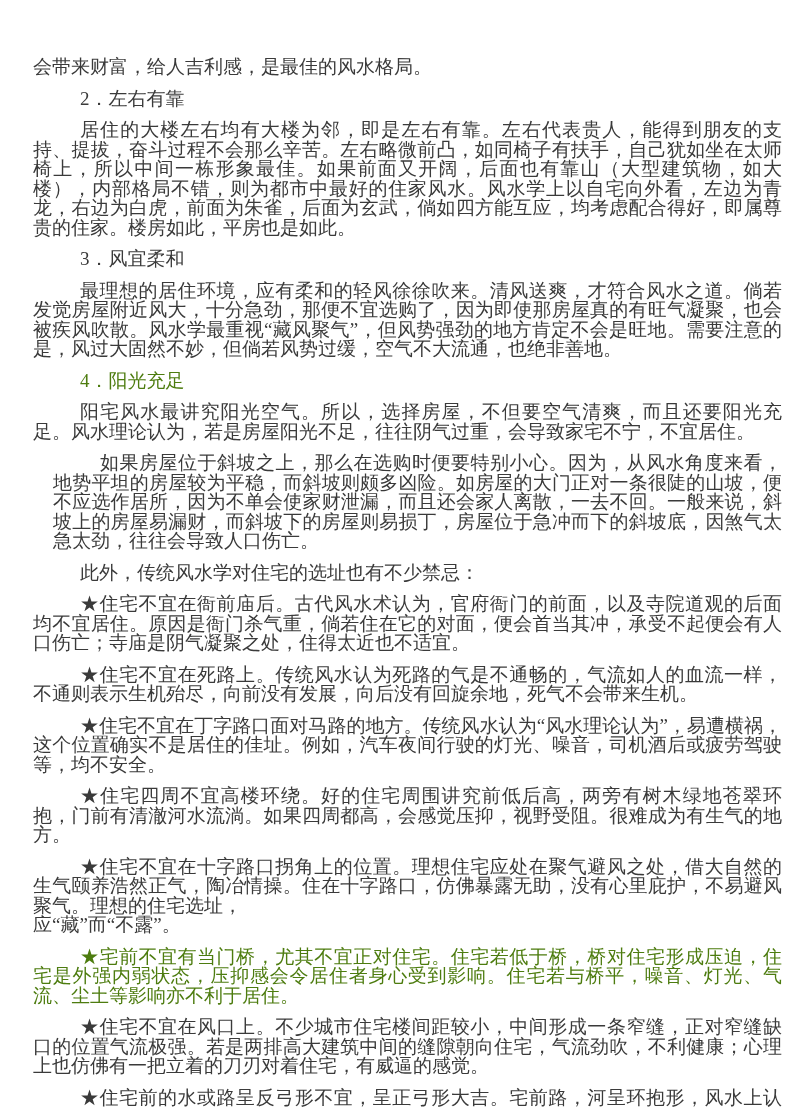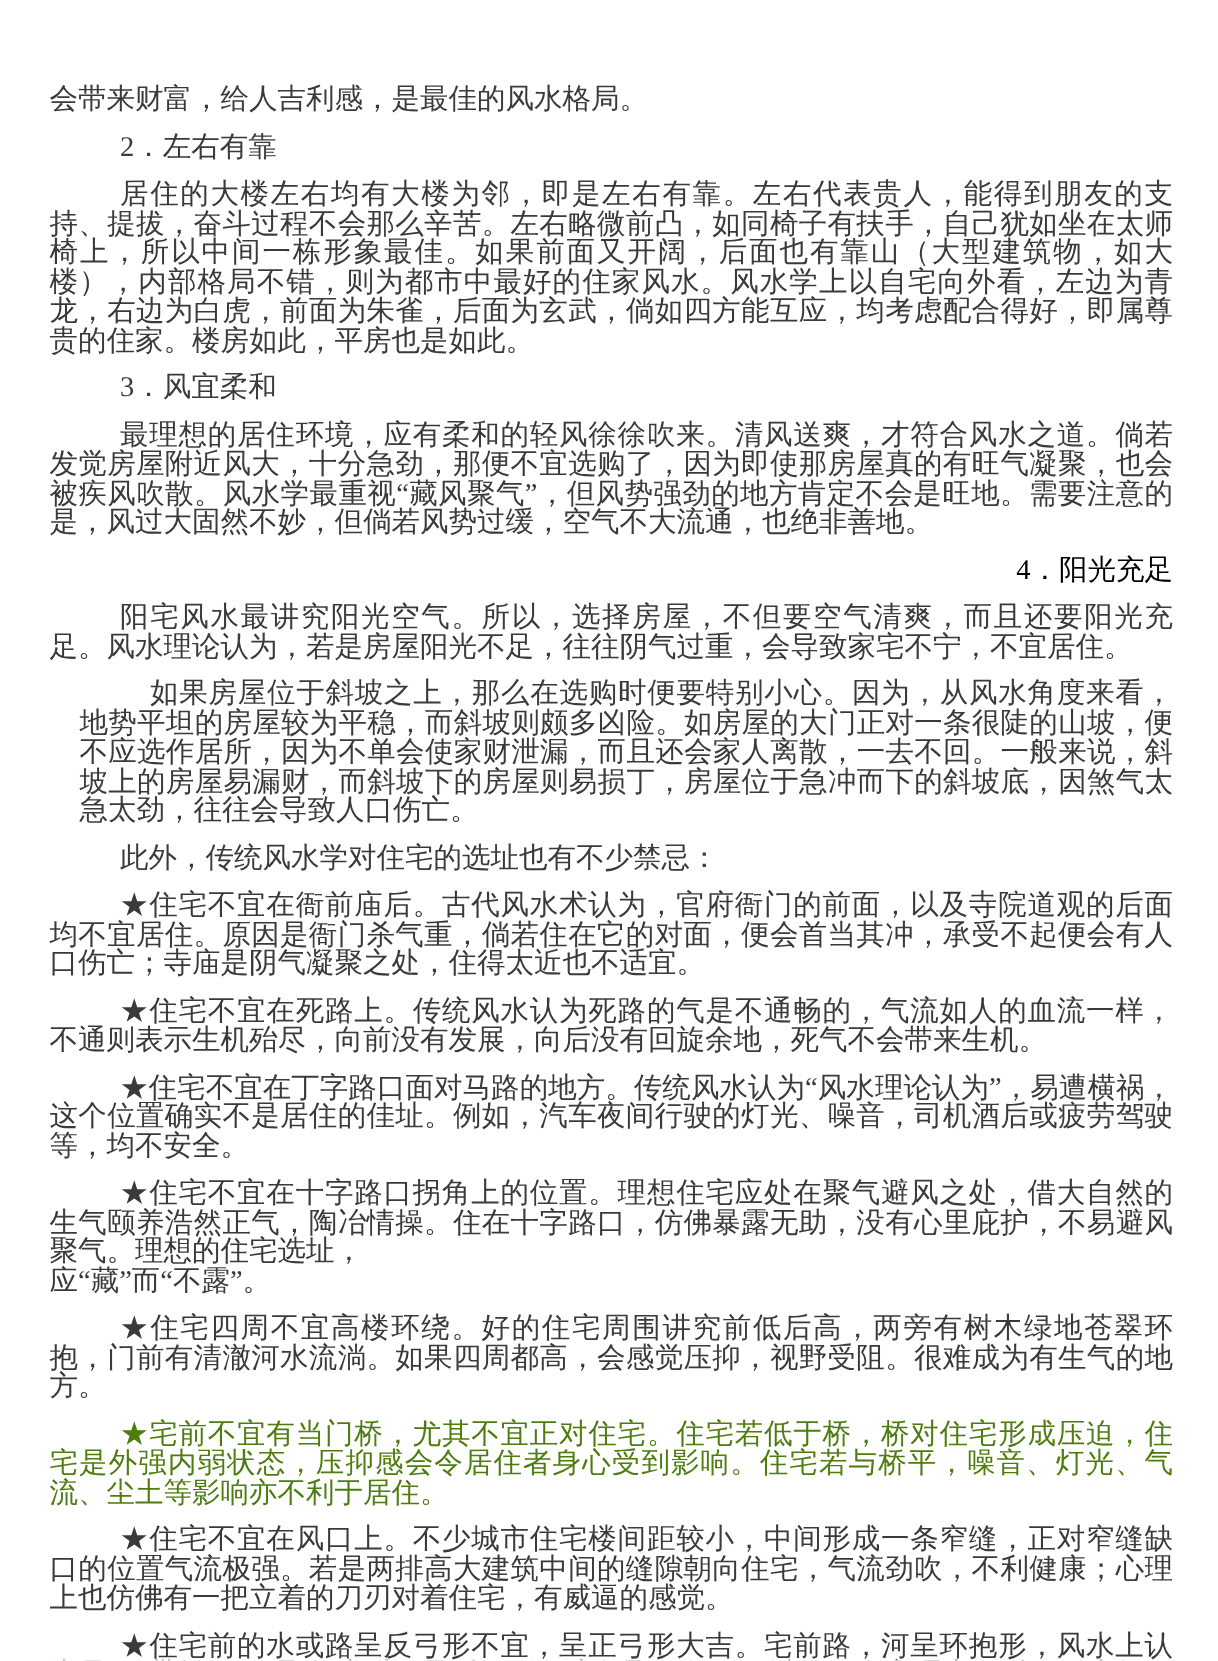--- a/index.html
+++ b/index.html
@@ -36,26 +36,26 @@
 </style>
 </head>
 <body>
 
 <div class="page" id="document-page" style="background: rgb(255, 255, 255);">
     <p class="continuation" style="color: rgb(58, 58, 58);">会带来财富，给人吉利感，是最佳的风水格局。</p>
     <p class="heading" style="color: rgb(58, 58, 58);">2．左右有靠</p>
     <p class="body" style="color: rgb(58, 58, 58);">居住的大楼左右均有大楼为邻，即是左右有靠。左右代表贵人，能得到朋友的支持、提拔，奋斗过程不会那么辛苦。左右略微前凸，如同椅子有扶手，自己犹如坐在太师椅上，所以中间一栋形象最佳。如果前面又开阔，后面也有靠山（大型建筑物，如大楼），内部格局不错，则为都市中最好的住家风水。风水学上以自宅向外看，左边为青龙，右边为白虎，前面为朱雀，后面为玄武，倘如四方能互应，均考虑配合得好，即属尊贵的住家。楼房如此，平房也是如此。</p>
     <p class="heading" style="color: rgb(58, 58, 58);">3．风宜柔和</p>
     <p class="body" style="color: rgb(58, 58, 58);">最理想的居住环境，应有柔和的轻风徐徐吹来。清风送爽，才符合风水之道。倘若发觉房屋附近风大，十分急劲，那便不宜选购了，因为即使那房屋真的有旺气凝聚，也会被疾风吹散。风水学最重视“藏风聚气”，但风势强劲的地方肯定不会是旺地。需要注意的是，风过大固然不妙，但倘若风势过缓，空气不大流通，也绝非善地。</p>
-    <p class="heading" style="color: #000000; text-align: right;">4．阳光充足</p>
+    <p class="heading" style="color: #4d7c0f;">4．阳光充足</p>
     <p class="body" style="color: rgb(58, 58, 58);">阳宅风水最讲究阳光空气。所以，选择房屋，不但要空气清爽，而且还要阳光充足。风水理论认为，若是房屋阳光不足，往往阴气过重，会导致家宅不宁，不宜居住。</p>
     <p class="body" style="color: rgb(58, 58, 58); margin-left: 20px;">如果房屋位于斜坡之上，那么在选购时便要特别小心。因为，从风水角度来看，地势平坦的房屋较为平稳，而斜坡则颇多凶险。如房屋的大门正对一条很陡的山坡，便不应选作居所，因为不单会使家财泄漏，而且还会家人离散，一去不回。一般来说，斜坡上的房屋易漏财，而斜坡下的房屋则易损丁，房屋位于急冲而下的斜坡底，因煞气太急太劲，往往会导致人口伤亡。</p>
     <p class="body" style="color: rgb(58, 58, 58);">此外，传统风水学对住宅的选址也有不少禁忌：</p>
     <p class="body" style="color: rgb(58, 58, 58);">★住宅不宜在衙前庙后。古代风水术认为，官府衙门的前面，以及寺院道观的后面均不宜居住。原因是衙门杀气重，倘若住在它的对面，便会首当其冲，承受不起便会有人口伤亡；寺庙是阴气凝聚之处，住得太近也不适宜。</p>
     <p class="body" style="color: rgb(58, 58, 58);">★住宅不宜在死路上。传统风水认为死路的气是不通畅的，气流如人的血流一样，不通则表示生机殆尽，向前没有发展，向后没有回旋余地，死气不会带来生机。</p>
     <p class="body" style="color: rgb(58, 58, 58);">★住宅不宜在丁字路口面对马路的地方。传统风水认为“风水理论认为”，易遭横祸，这个位置确实不是居住的佳址。例如，汽车夜间行驶的灯光、噪音，司机酒后或疲劳驾驶等，均不安全。</p>
+    <p class="body" style="color: rgb(58, 58, 58);">★住宅四周不宜高楼环绕。好的住宅周围讲究前低后高，两旁有树木绿地苍翠环抱，门前有清澈河水流淌。如果四周都高，会感觉压抑，视野受阻。很难成为有生气的地方。</p>
     <p class="body" style="color: rgb(58, 58, 58);">★住宅不宜在十字路口拐角上的位置。理想住宅应处在聚气避风之处，借大自然的生气颐养浩然正气，陶冶情操。住在十字路口，仿佛暴露无助，没有心里庇护，不易避风聚气。理想的住宅选址，
 应“藏”而“不露”。</p>
-    <p class="body" style="color: rgb(58, 58, 58);">★住宅四周不宜高楼环绕。好的住宅周围讲究前低后高，两旁有树木绿地苍翠环抱，门前有清澈河水流淌。如果四周都高，会感觉压抑，视野受阻。很难成为有生气的地方。</p>
     <p class="body" style="color: #4d7c0f;">★宅前不宜有当门桥，尤其不宜正对住宅。住宅若低于桥，桥对住宅形成压迫，住宅是外强内弱状态，压抑感会令居住者身心受到影响。住宅若与桥平，噪音、灯光、气流、尘土等影响亦不利于居住。</p>
     <p class="body" style="color: rgb(58, 58, 58);">★住宅不宜在风口上。不少城市住宅楼间距较小，中间形成一条窄缝，正对窄缝缺口的位置气流极强。若是两排高大建筑中间的缝隙朝向住宅，气流劲吹，不利健康；心理上也仿佛有一把立着的刀刃对着住宅，有威逼的感觉。</p>
     <p class="body" style="color: rgb(58, 58, 58);">★住宅前的水或路呈反弓形不宜，呈正弓形大吉。宅前路，河呈环抱形，风水上认为是“玉带揽腰”，聚气生财。呈反弓形，生气聚不住，不避风。在心理上，反弓形也如一把弯刀，对居住者有压迫感。</p>
   </div>
 
 </body></html>

